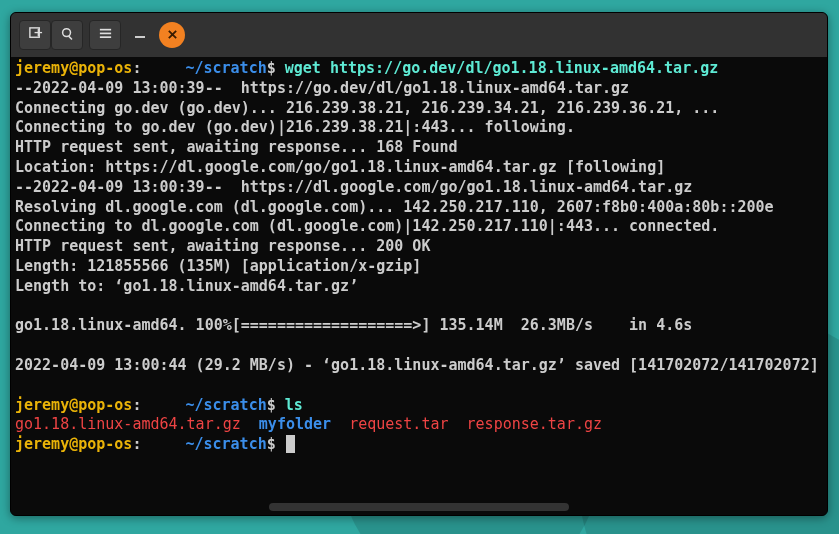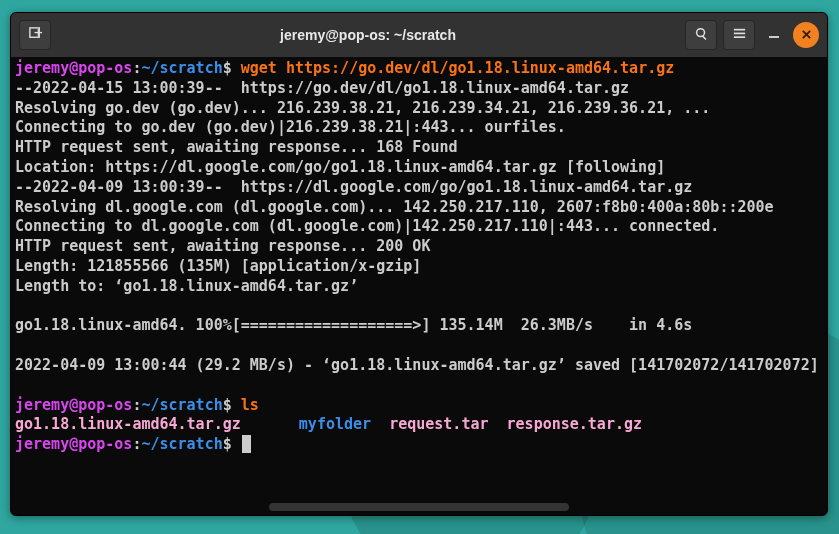--- a/index.html
+++ b/index.html
@@ -87,27 +87,27 @@
     font-family: "DejaVu Sans Mono","Menlo","Consolas",monospace;
     font-size: 15px;
     line-height: 19.8px;
     color: #cccccc;
     white-space: pre-wrap;
     word-break: break-all;
     overflow: hidden;
     position: relative;
     font-weight: 600;
   }
-  .user { color: #d946ef; font-weight: 700; }
+  .user { color: #eab308; font-weight: 700; }
   .sep  { color: #cccccc; }
-  .path { color: #3b8eea; font-weight: 700; }
+  .path { color: #3b8eea; font-weight: 700; margin-left: 44px; }
   .dollar{ color: #cccccc; }
-  .cmd  { color: #f97316; }
-  .ls-archive { color: #f9a8d4; font-weight: 700; }
-  .ls-dir     { color: #3b8eea; font-weight: 700; margin-left: 40px; }
+  .cmd  { color: #5eead4; }
+  .ls-archive { color: #ef4444; font-weight: 400; }
+  .ls-dir     { color: #3b8eea; font-weight: 700; }
   .cursor {
     display: inline-block;
     width: 9px;
     height: 18px;
     background: #cccccc;
     vertical-align: text-bottom;
     margin-left: 1px;
   }
   .scrollbar {
     position: absolute;
@@ -133,21 +133,20 @@
       <div class="tb-btn">
         <span>
           <svg viewBox="0 0 16 16">
               <rect x="2" y="2" width="10" height="10" fill="none" stroke="#ddd" stroke-width="1.5"></rect>
               <rect x="7" y="6.3" width="8" height="1.4"></rect>
               <rect x="10.3" y="3" width="1.4" height="8"></rect>
             </svg>
         </span>
       </div>
     </div>
-    <div class="tb-center">jeremy@pop-os: ~/scratch</div>
     <div class="tb-right">
       <div class="tb-btn">
         <span>
           <svg viewBox="0 0 16 16">
               <circle cx="7" cy="7" r="4.2" fill="none" stroke="#ddd" stroke-width="1.6"></circle>
               <rect x="10" y="10.3" width="5" height="1.6" transform="rotate(45 10 10)"></rect>
             </svg>
         </span>
       </div>
       <div class="tb-btn">
@@ -170,23 +169,23 @@
         <span>
           <svg viewBox="0 0 12 12">
               <path d="M2 2 L10 10 M10 2 L2 10" stroke="#3a1c00" stroke-width="2" fill="none"></path>
             </svg>
         </span>
       </div>
     </div>
   </div>
 
   <div class="terminal"><span class="user">jeremy@pop-os</span><span class="sep">:</span><span class="path">~/scratch</span><span class="dollar">$ </span><span class="cmd">wget https://go.dev/dl/go1.18.linux-amd64.tar.gz</span>
-<span>--2022-04-15 13:00:39--  https://go.dev/dl/go1.18.linux-amd64.tar.gz</span>
-<span>Resolving go.dev (go.dev)... 216.239.38.21, 216.239.34.21, 216.239.36.21, ...</span>
-<span>Connecting to go.dev (go.dev)|216.239.38.21|:443... ourfiles.</span>
+<span>--2022-04-09 13:00:39--  https://go.dev/dl/go1.18.linux-amd64.tar.gz</span>
+<span>Connecting go.dev (go.dev)... 216.239.38.21, 216.239.34.21, 216.239.36.21, ...</span>
+<span>Connecting to go.dev (go.dev)|216.239.38.21|:443... following.</span>
 <span>HTTP request sent, awaiting response... 168 Found</span>
 <span>Location: https://dl.google.com/go/go1.18.linux-amd64.tar.gz [following]</span>
 <span>--2022-04-09 13:00:39--  https://dl.google.com/go/go1.18.linux-amd64.tar.gz</span>
 <span>Resolving dl.google.com (dl.google.com)... 142.250.217.110, 2607:f8b0:400a:80b::200e</span>
 <span>Connecting to dl.google.com (dl.google.com)|142.250.217.110|:443... connected.</span>
 <span>HTTP request sent, awaiting response... 200 OK</span>
 <span>Length: 121855566 (135M) [application/x-gzip]</span>
 <span>Length to: ‘go1.18.linux-amd64.tar.gz’</span>
 <span></span>
 <span>go1.18.linux-amd64. 100%[===================&gt;] 135.14M  26.3MB/s    in 4.6s</span>

